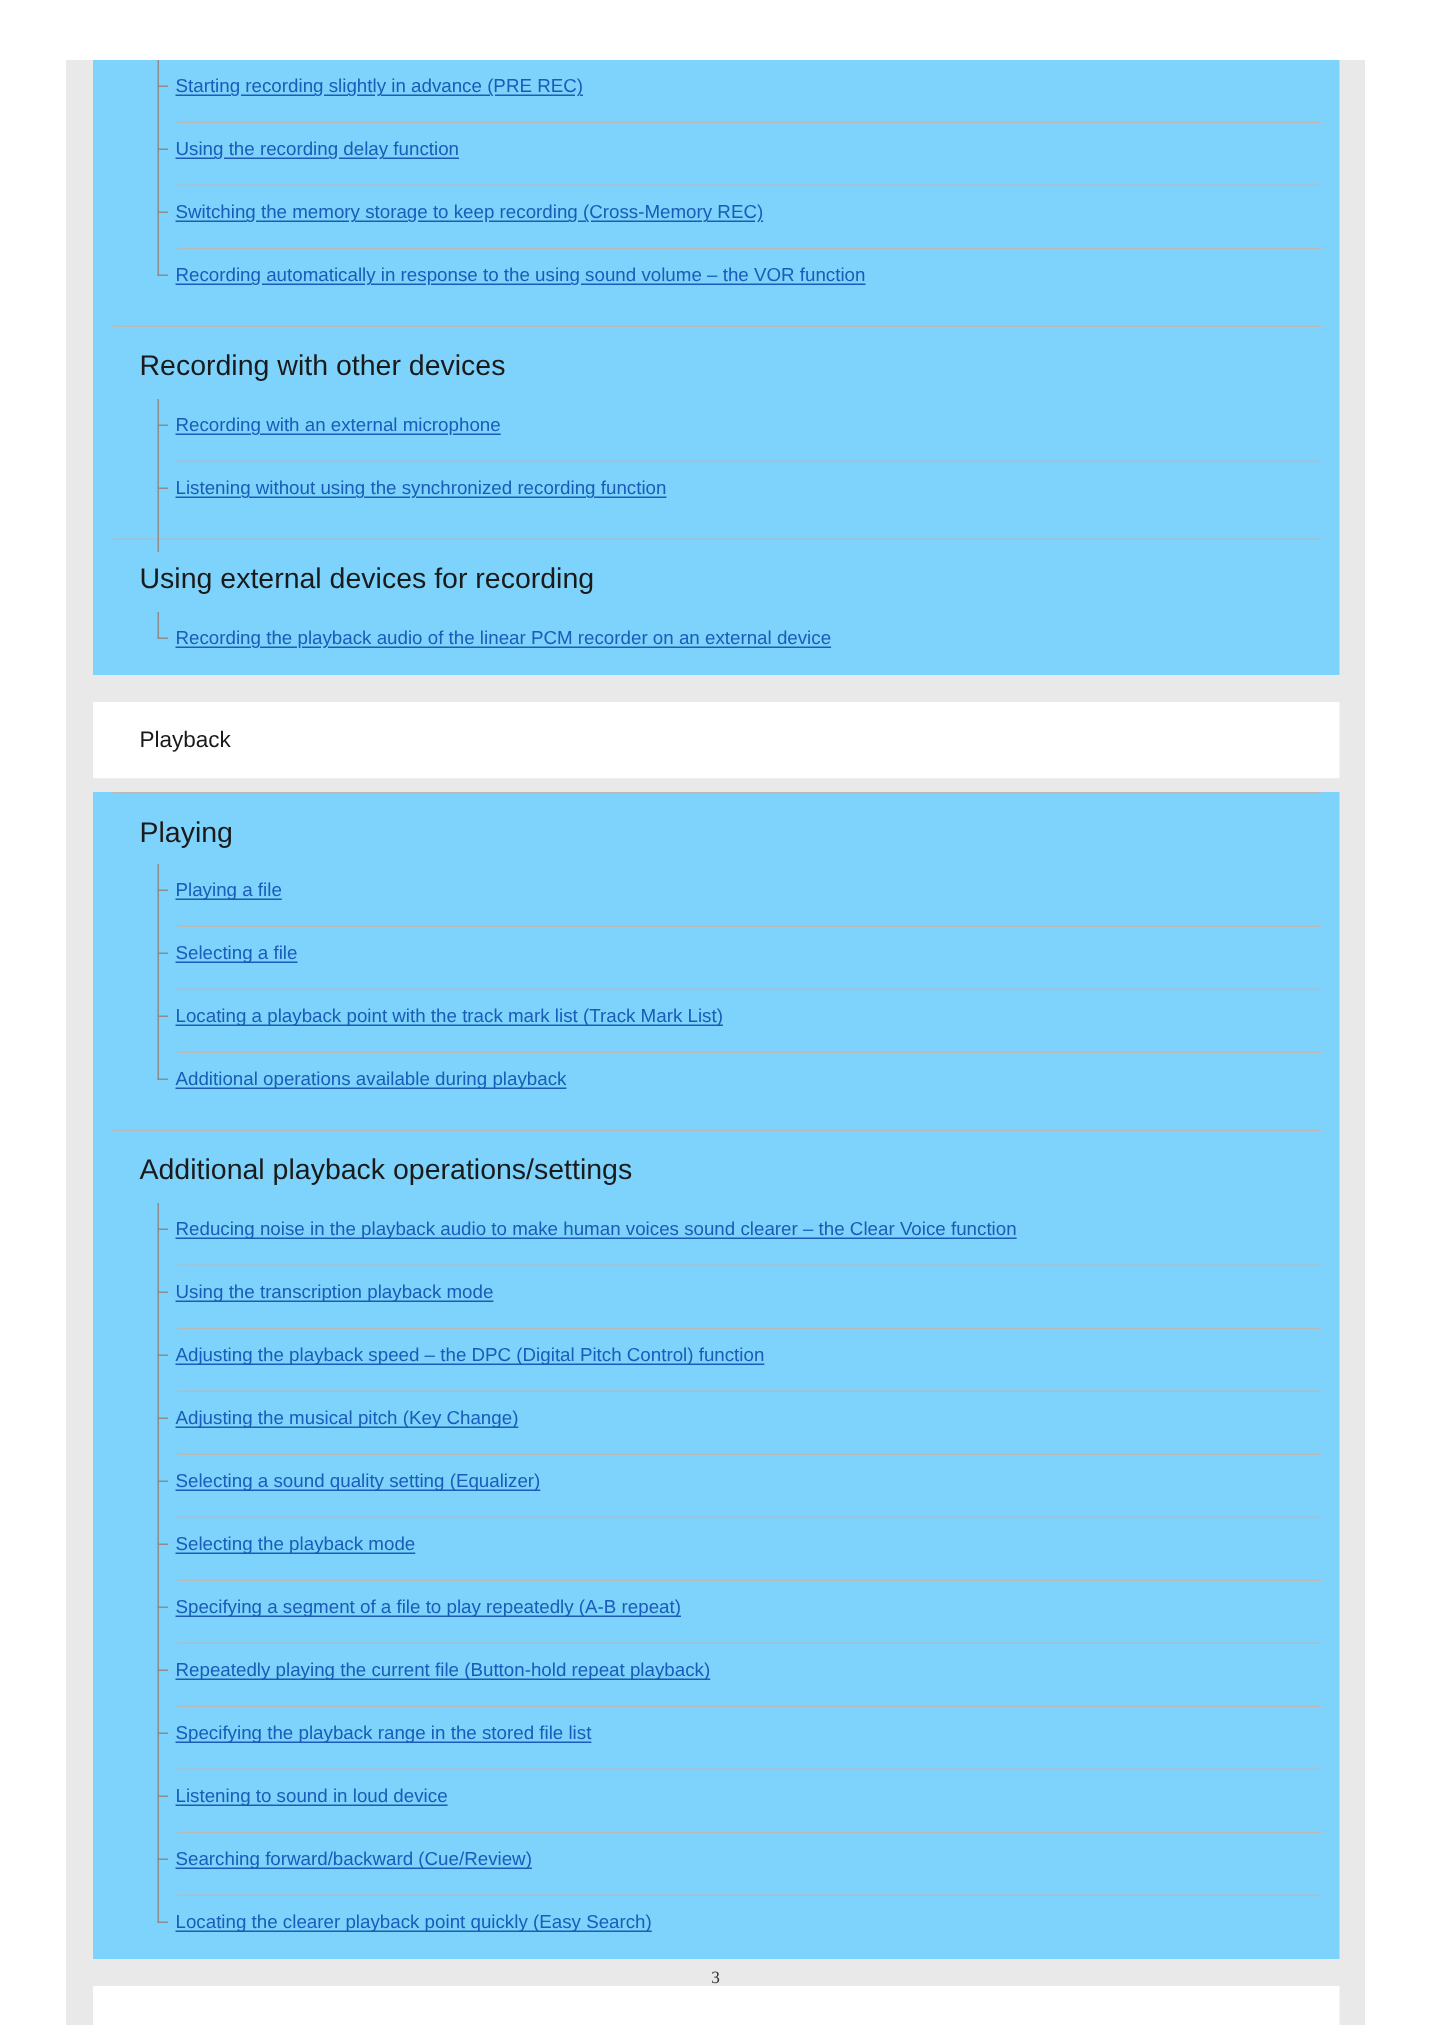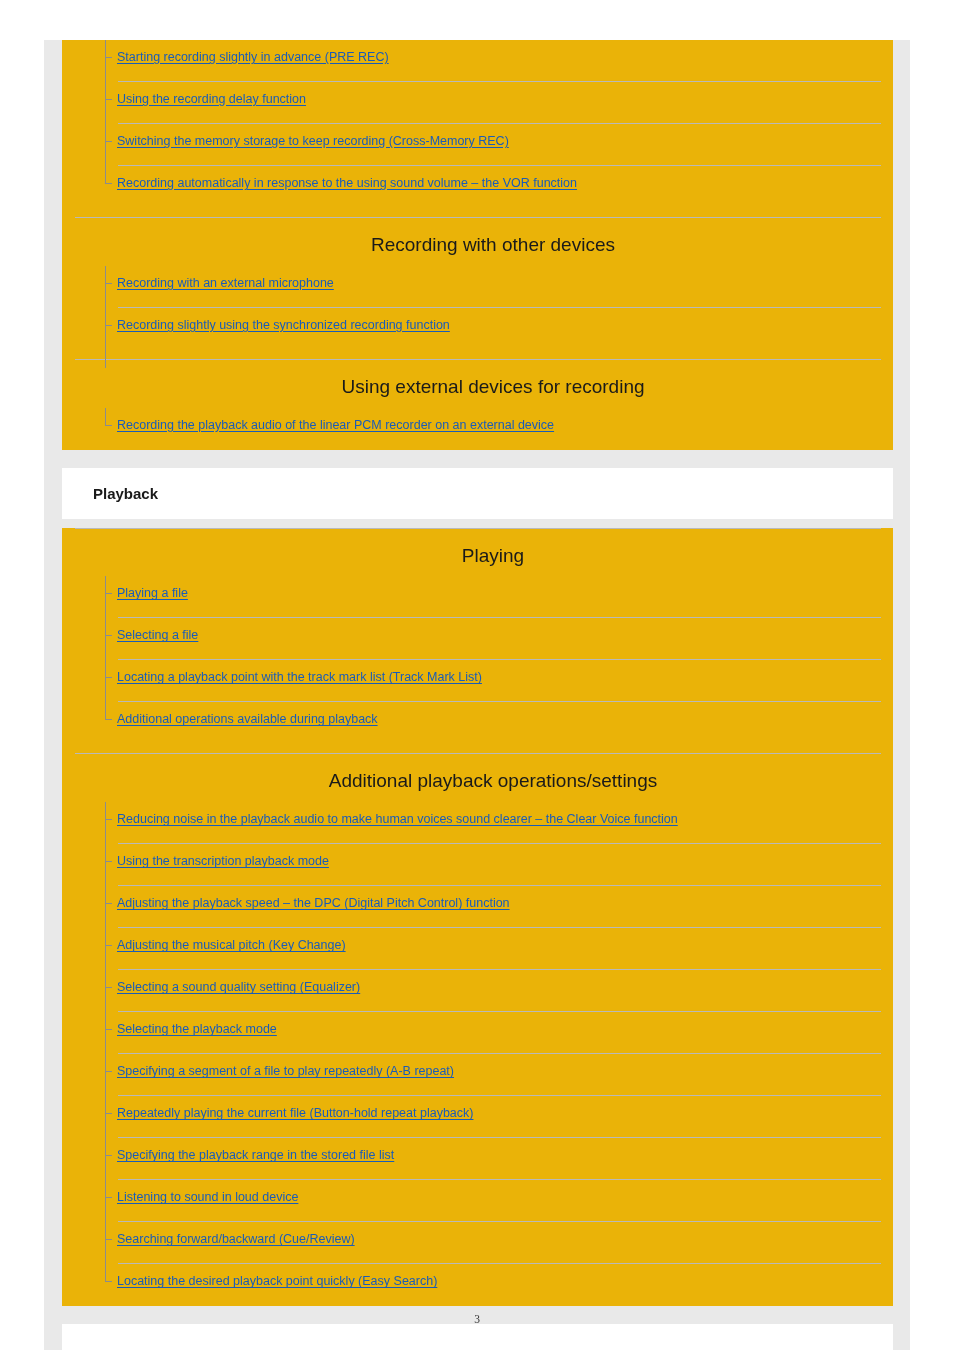--- a/index.html
+++ b/index.html
@@ -31,36 +31,34 @@
     position: absolute;
     left: 44px;
     top: 40px;
     width: 866px;
     background: #e9e9e9;
     padding: 0;
   }
 
   
   .group {
-    background: #eab308;
+    background: #7dd3fc;
     margin: 0 17px 0 18px;
-    text-align: center;
   }
 
   
   .chapter-band {
     background: #ffffff;
     margin: 0 17px 0 18px;
     padding: 17px 0 16px 31px;
   }
   .chapter-band .chapter-title {
     font-size: 15px;
     color: #1a1a1a;
     line-height: 1.2;
-    font-weight: bold;
   }
 
   .gap {
     height: 9px;
     background: #e9e9e9;
   }
 
   
   .section {
     padding: 0;
@@ -174,21 +172,21 @@
           <div class="section-title">Recording with other devices</div>
           <div class="tree">
             <div class="spine" style="height: 102px;"></div>
             <div class="tree-item">
               <div class="tick"></div>
               <span class="link">Recording with an external microphone</span>
               <div class="row-rule rule-stop"></div>
             </div>
             <div class="tree-item">
               <div class="tick"></div>
-              <span class="link">Recording slightly using the synchronized recording function</span>
+              <span class="link">Listening without using the synchronized recording function</span>
             </div>
           </div>
         </div>
         <div class="section">
           <div class="section-rule"></div>
           <div class="section-title">Using external devices for recording</div>
           <div class="tree">
             <div class="spine" style="height: 18px;"></div>
             <div class="tree-item">
               <div class="tick"></div>
@@ -284,21 +282,21 @@
               <span class="link">Listening to sound in loud device</span>
               <div class="row-rule rule-stop"></div>
             </div>
             <div class="tree-item">
               <div class="tick"></div>
               <span class="link">Searching forward/backward (Cue/Review)</span>
               <div class="row-rule rule-stop"></div>
             </div>
             <div class="tree-item">
               <div class="tick"></div>
-              <span class="link">Locating the desired playback point quickly (Easy Search)</span>
+              <span class="link">Locating the clearer playback point quickly (Easy Search)</span>
             </div>
           </div>
         </div>
       </div>
       <div class="gap"></div>
       <div class="chapter-band"></div>
     </div>
   <div class="page-number">3</div>
 </div>
 

